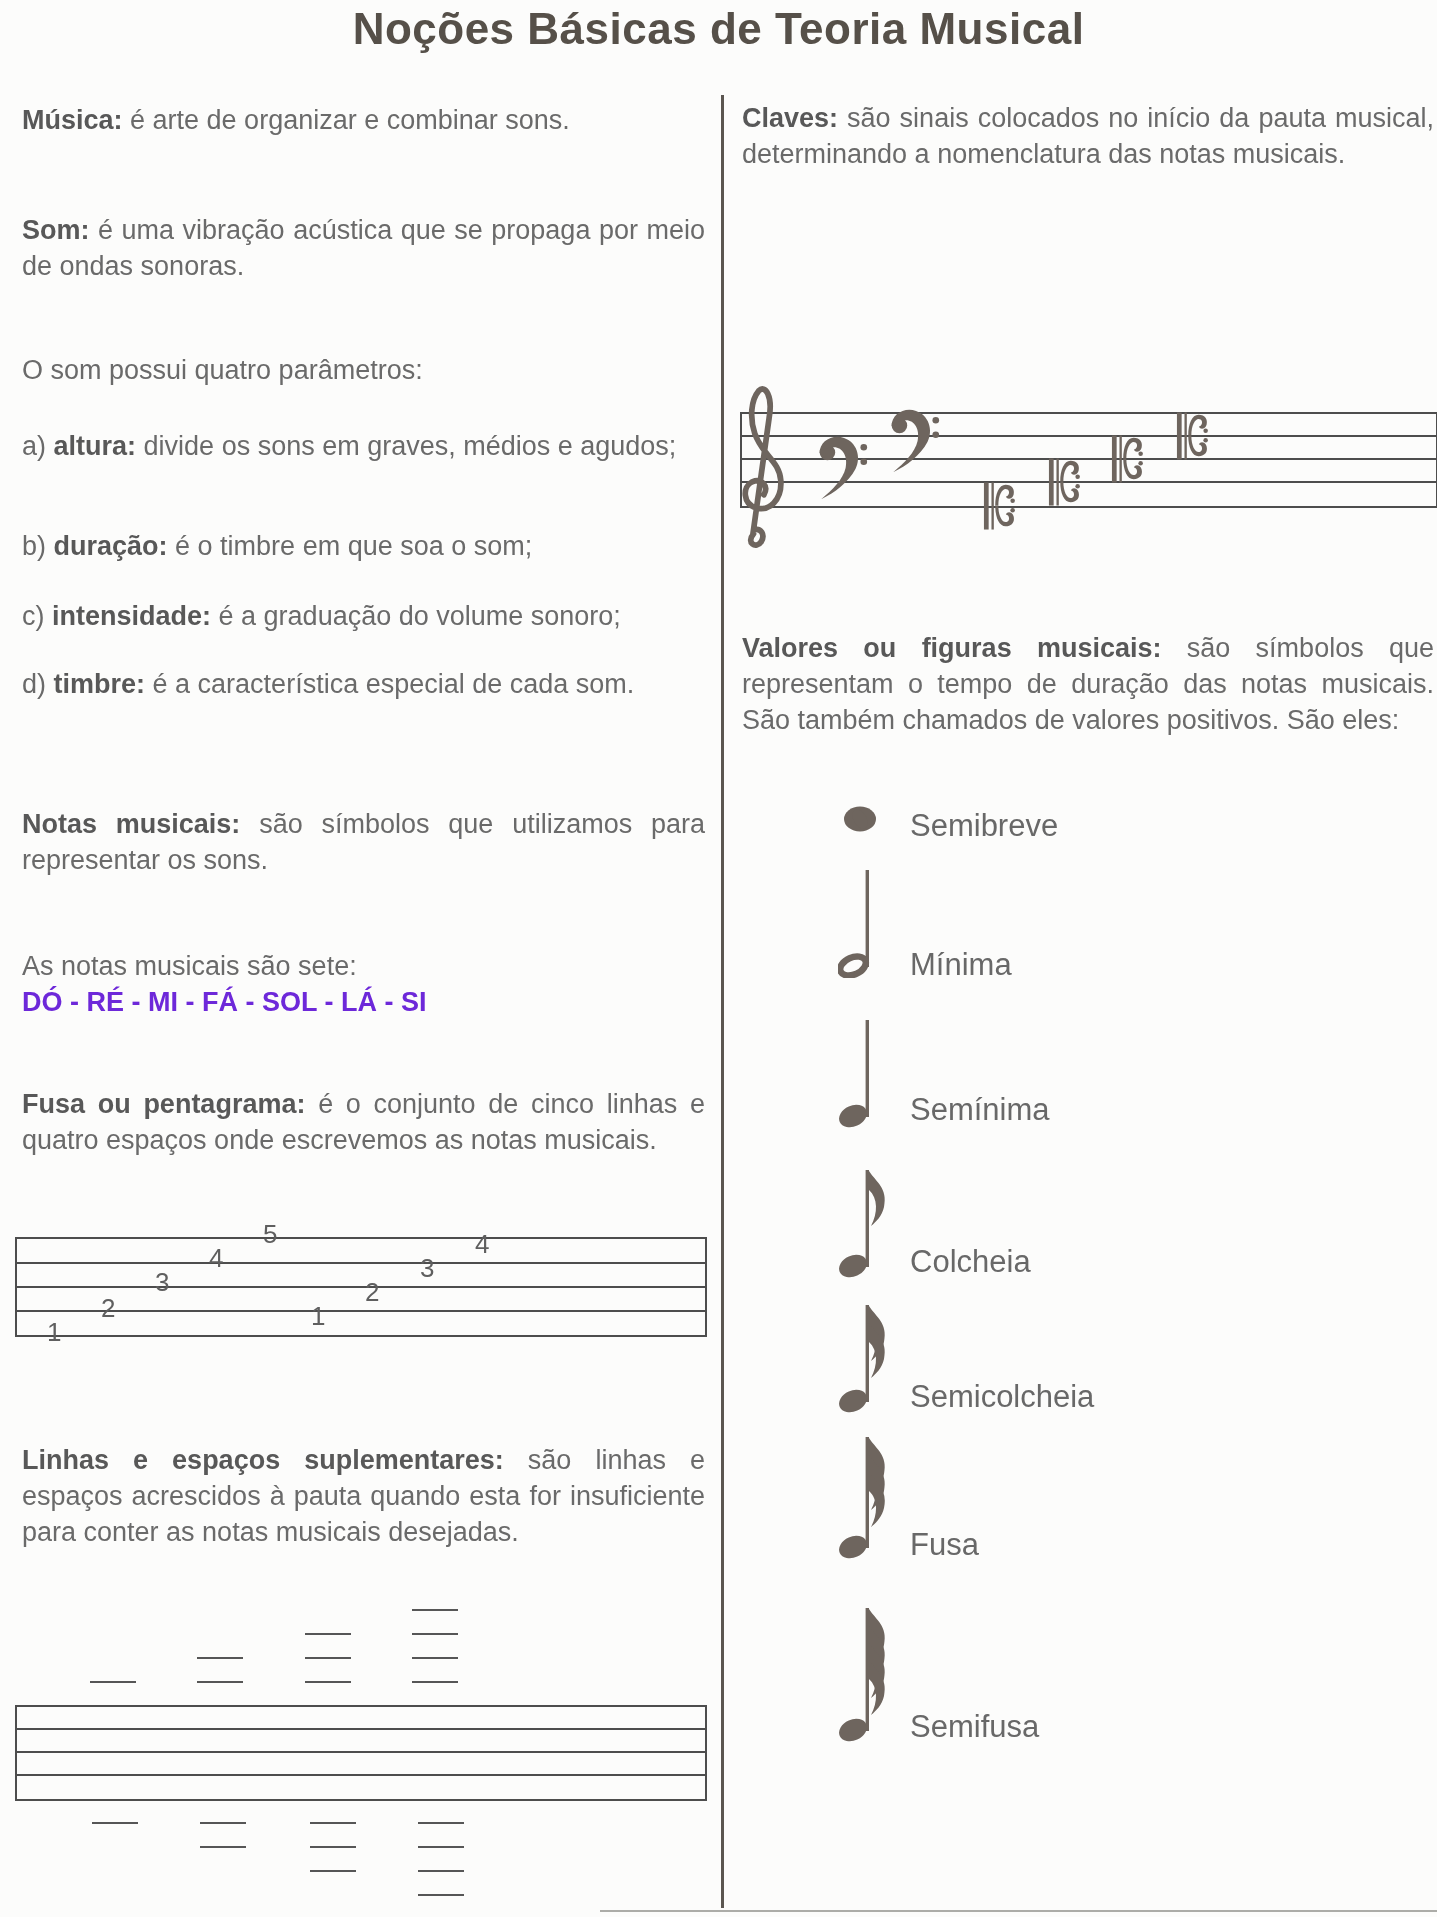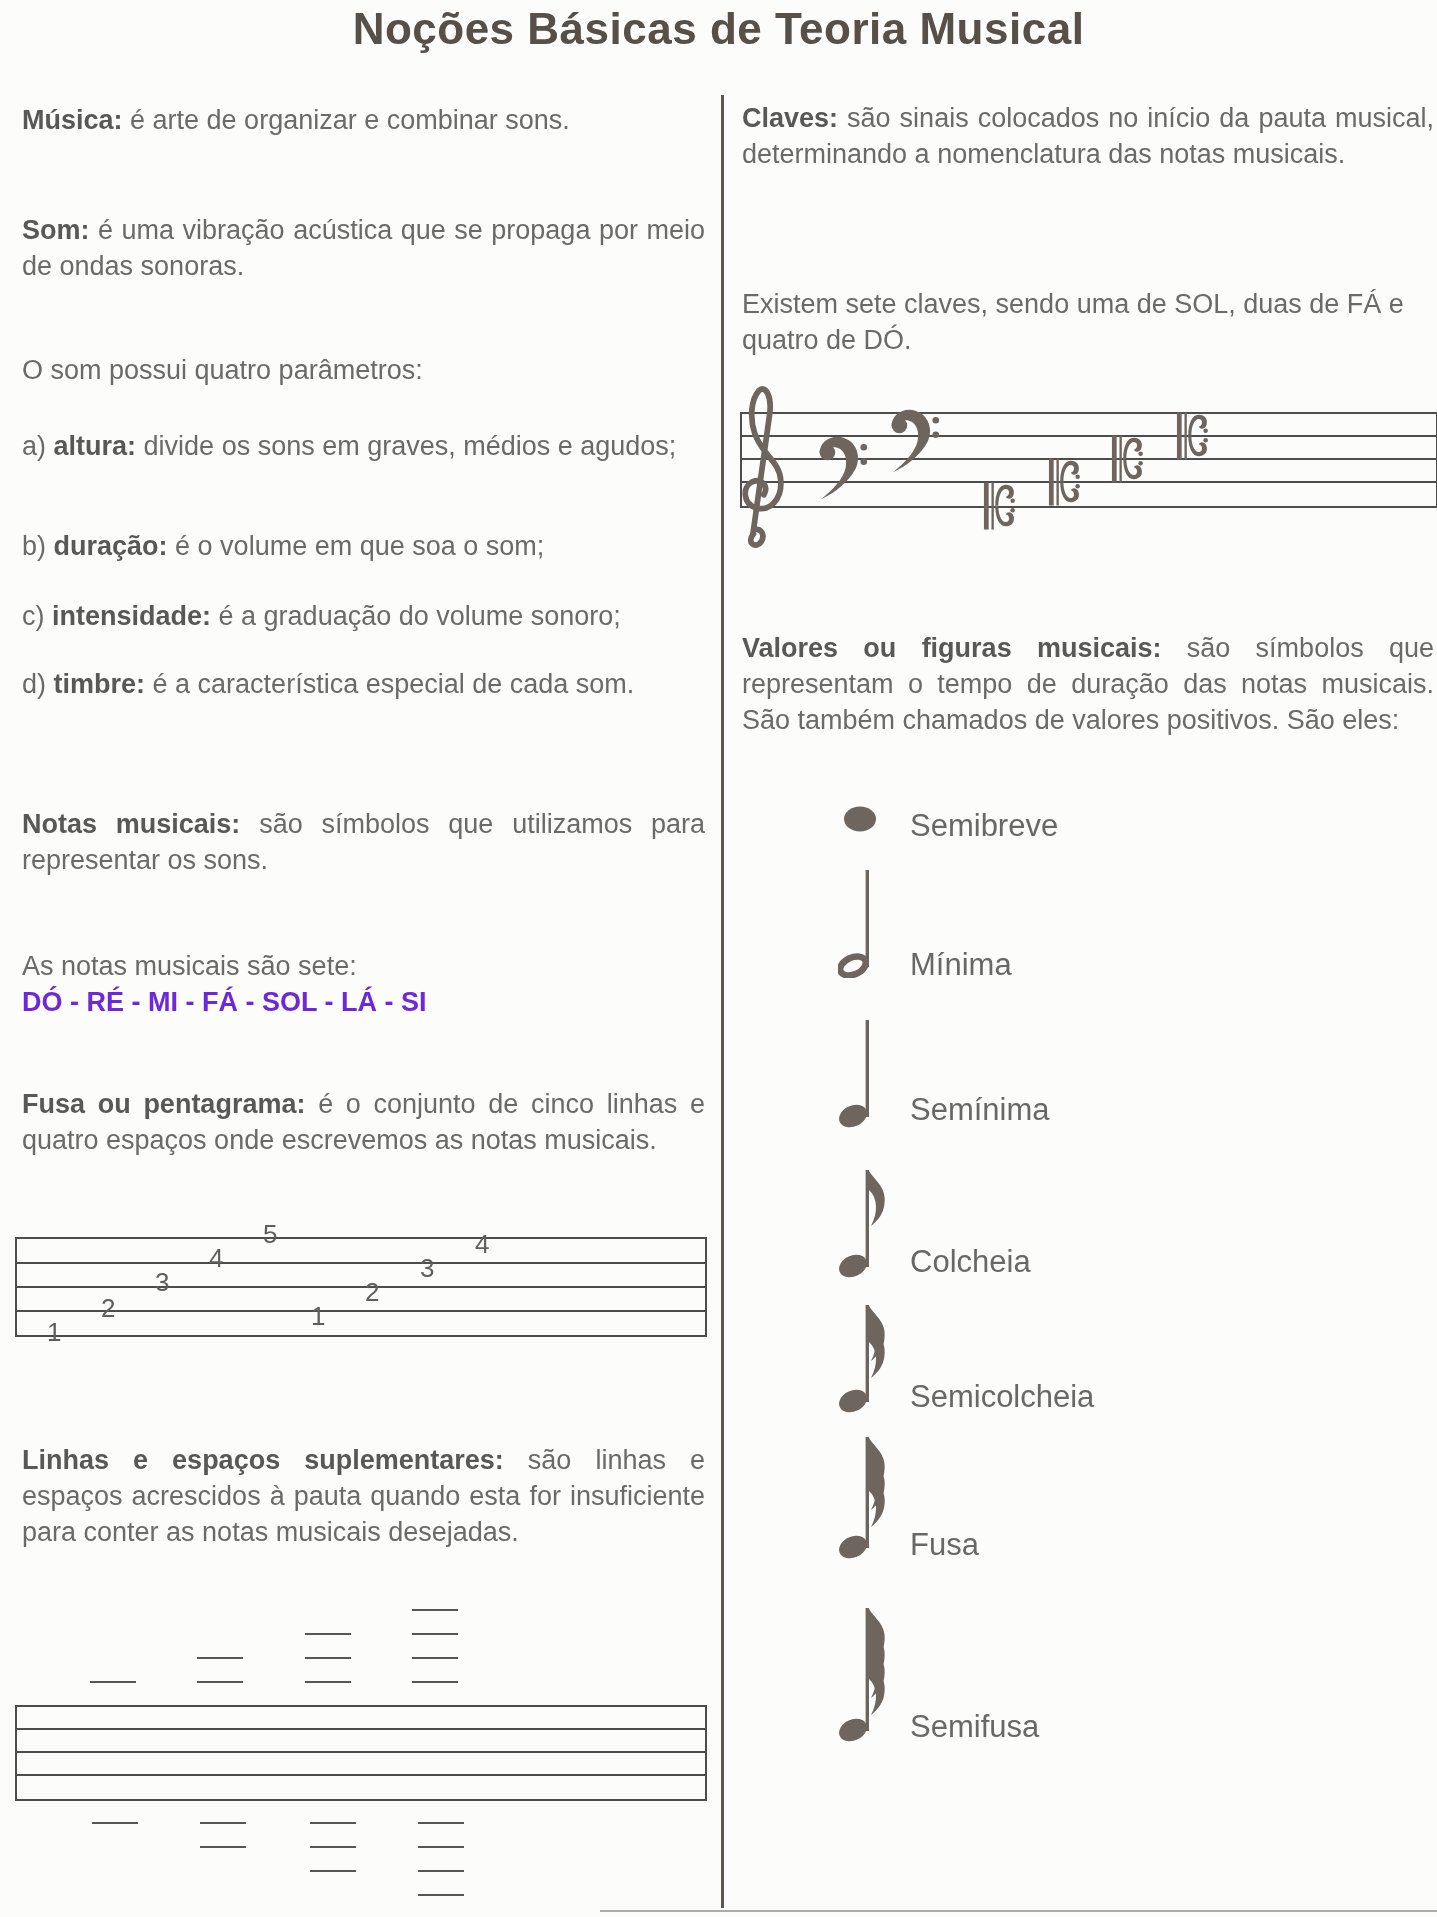--- a/index.html
+++ b/index.html
@@ -62,21 +62,21 @@
   <div class="bottom-rule"></div>
 
   <p class="para lcol" style="top:102px"><b>Música:</b> <span>é arte de organizar e combinar sons.</span></p>
 
   <p class="para lcol j" style="top:212px"><b>Som:</b> <span>é uma vibração acústica que se propaga por meio de ondas sonoras.</span></p>
 
   <p class="para lcol" style="top:352px">O som possui quatro parâmetros:</p>
 
   <p class="para lcol j" style="top:428px"><span>a)</span> <b>altura:</b> <span>divide os sons em graves, médios e agudos;</span></p>
 
-  <p class="para lcol" style="top:528px"><span>b)</span> <b>duração:</b> <span>é o volume em que soa o som;</span></p>
+  <p class="para lcol" style="top:528px"><span>b)</span> <b>duração:</b> <span>é o timbre em que soa o som;</span></p>
 
   <p class="para lcol" style="top:598px"><span>c)</span> <b>intensidade:</b> <span>é a graduação do volume sonoro;</span></p>
 
   <p class="para lcol" style="top:666px"><span>d)</span> <b>timbre:</b> <span>é a característica especial de cada som.</span></p>
 
   <p class="para lcol j" style="top:806px"><b>Notas musicais:</b> <span>são símbolos que utilizamos para representar os sons.</span></p>
 
   <p class="para lcol" style="top:948px"><span>As notas musicais são sete:</span><br><span class="bold-line">DÓ - RÉ - MI - FÁ - SOL - LÁ - SI</span></p>
 
   <p class="para lcol j" style="top:1086px"><b>Fusa ou pentagrama:</b> <span>é o conjunto de cinco linhas e quatro espaços onde escrevemos as notas musicais.</span></p>
@@ -125,21 +125,20 @@
     <i class="ledger" style="left:310px; top:1846px"></i>
     <i class="ledger" style="left:310px; top:1870px"></i>
     <i class="ledger" style="left:418px; top:1822px"></i>
     <i class="ledger" style="left:418px; top:1846px"></i>
     <i class="ledger" style="left:418px; top:1870px"></i>
     <i class="ledger" style="left:418px; top:1894px"></i>
   </div>
 
   <p class="para rcol j" style="top:100px"><b>Claves:</b> <span>são sinais colocados no início da pauta musical, determinando a nomenclatura das notas musicais.</span></p>
 
-  <p class="para rcol" style="top:286px">Existem sete claves, sendo uma de SOL, duas de FÁ e quatro de DÓ.</p>
 
   <div class="staff" style="left:740px; top:412px; width:694px; height:92px;">
     <i class="sl" style="top:21px"></i>
     <i class="sl" style="top:44px"></i>
     <i class="sl" style="top:67px"></i>
   </div>
 
   <svg class="msym" style="left:734px; top:372px;" width="52" height="178" viewBox="0 0 40 130">
     <path class="stroke-only" stroke-width="4.4" stroke-linecap="round" fill="none" d="M15 121 C9 128 17 133 21 127 C24 122 21 116 15 118 L27 32 C30 15 24 6 19 11 C13 18 12 32 16 44 C22 61 35 65 36 80 C37 95 27 104 17 101 C7 98 6 85 14 81 C21 78 27 84 23 91"></path>
   </svg>

